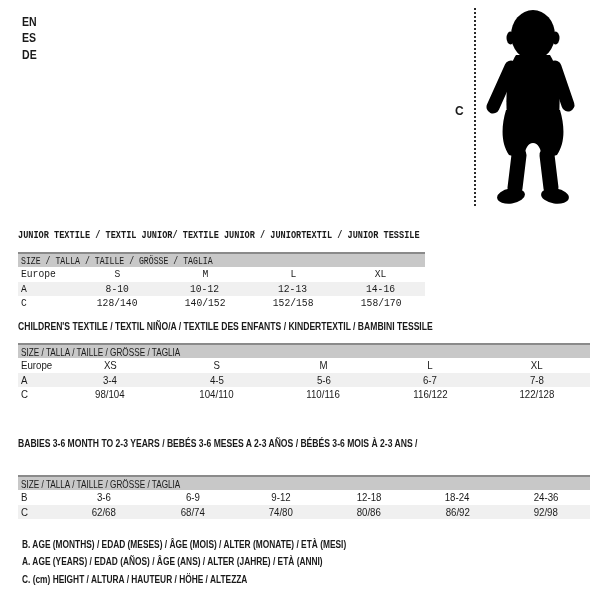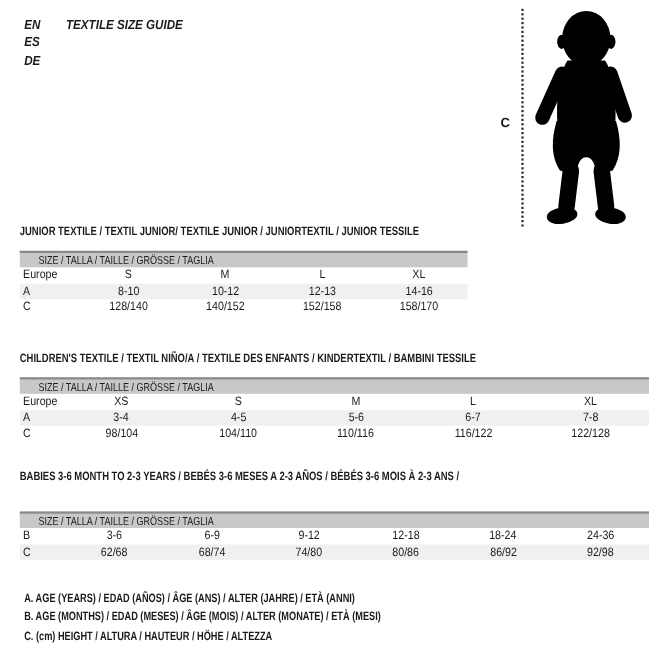--- a/index.html
+++ b/index.html
@@ -5,54 +5,53 @@
   html,body{margin:0;padding:0;background:#fff;}
   .canvas{
     position:relative;width:600px;height:600px;background:#ffffff;
     font-family:"Liberation Sans",sans-serif;color:#1a1a1a;overflow:hidden;
   }
   .nowrap{white-space:nowrap;}
   .cnd{display:inline-block;transform:scaleX(var(--sx,0.8));transform-origin:0 50%;white-space:nowrap;}
   .cnd.ctr{transform-origin:50% 50%;}
 
   
-  .lang-block{position:absolute;left:22px;top:14px;font-size:12px;font-weight:bold;line-height:16.4px;font-style:italic;}
+  .lang-block{position:absolute;left:22px;top:14px;font-size:12px;font-weight:bold;line-height:16.4px;}
   .lang-row{display:flex;}
   .lang-code{width:38px;}
 
   
   .measure-line{position:absolute;left:474px;top:8px;height:198px;width:0;border-left:2px dotted #2a2a2a;}
   .c-label{position:absolute;left:455px;top:104px;font-size:12px;font-weight:bold;}
   .baby-svg{position:absolute;left:478px;top:5px;width:110px;height:202px;}
 
   
   .tbl-sec{position:absolute;left:18px;}
   .tbl-title{position:absolute;left:0;top:0;font-size:11px;font-weight:bold;line-height:15px;}
   .tbl{position:absolute;left:0;}
   .tbl-bar{
     height:15px;background:#c8c8c8;border-top:2px solid #8a8a8a;
-    display:flex;align-items:center;padding-left:17px;font-size:10.5px;box-sizing:border-box;
+    display:flex;align-items:center;padding-left:3px;font-size:10.5px;box-sizing:border-box;
   }
-  .tbl-row{display:flex;height:14.5px;align-items:center;font-size:11px;justify-content:flex-end;}
+  .tbl-row{display:flex;height:14.5px;align-items:center;font-size:11px;}
   .tbl-row.alt{background:#f0f0f0;}
   .tbl-row .lab{width:var(--labw,55px);padding-left:3px;box-sizing:border-box;flex:none;}
   .tbl-row .cell{flex:1;text-align:center;}
 
   
   .legend{position:absolute;left:22px;top:536px;font-size:11px;font-weight:bold;line-height:17.3px;}
 </style>
 </head>
 <body>
 
 <div class="canvas">
 
   <div class="lang-block" id="langs">
       <div class="lang-row">
         <span class="lang-code"><span class="cnd" style="--sx:0.88">EN</span></span>
-        <span><span class="cnd" style="--sx:0.88">TEXTILE SIZE GUIDE</span></span>
       </div>
       <div class="lang-row">
         <span class="lang-code"><span class="cnd" style="--sx:0.88">ES</span></span>
       </div>
       <div class="lang-row">
         <span class="lang-code"><span class="cnd" style="--sx:0.88">DE</span></span>
       </div>
     </div>
 
   <div class="measure-line"></div>
@@ -66,21 +65,21 @@
       <line x1="33" y1="62" x2="15" y2="102" stroke="#000" stroke-width="13" stroke-linecap="round"></line>
       <line x1="77" y1="62" x2="90" y2="100" stroke="#000" stroke-width="13" stroke-linecap="round"></line>
       <path d="M28,105 C23,122 23,138 31,150 L46,154 C47,143 50,138 55,138 C60,138 63,143 64,154 L79,150 C87,138 87,122 82,105 Z"></path>
       <line x1="41" y1="150" x2="37" y2="183" stroke="#000" stroke-width="15" stroke-linecap="round"></line>
       <line x1="69" y1="150" x2="73" y2="183" stroke="#000" stroke-width="15" stroke-linecap="round"></line>
       <ellipse cx="33" cy="191" rx="14" ry="7.5" transform="rotate(-8 33 191)"></ellipse>
       <ellipse cx="77" cy="191" rx="14" ry="7.5" transform="rotate(8 77 191)"></ellipse>
     </g>
   </svg>
 
-  <section class="tbl-sec" style="top:204px;width:407px;height:88px;">
+  <section class="tbl-sec" style="top:228px;width:407px;height:88px;font-family:Liberation Mono, monospace;">
     <div class="tbl-title">
         <div class="nowrap"><span class="cnd" style="--sx: 0.78;">JUNIOR TEXTILE / TEXTIL JUNIOR/ TEXTILE JUNIOR / JUNIORTEXTIL / JUNIOR TESSILE</span></div>
       </div>
     <div class="tbl" style="top:24px;width:407px;--labw:55px;">
       <div class="tbl-bar">
           <span class="cnd" style="--sx:0.78">SIZE / TALLA / TAILLE / GRÖSSE / TAGLIA</span>
         </div>
       <div class="tbl-rows">
           <div class="tbl-row">
             <span class="lab"><span class="cnd" style="--sx: 0.88;">Europe</span></span>
@@ -137,21 +136,21 @@
             <span class="cell"><span class="cnd ctr" style="--sx: 0.88;">98/104</span></span>
             <span class="cell"><span class="cnd ctr" style="--sx: 0.88;">104/110</span></span>
             <span class="cell"><span class="cnd ctr" style="--sx: 0.88;">110/116</span></span>
             <span class="cell"><span class="cnd ctr" style="--sx: 0.88;">116/122</span></span>
             <span class="cell"><span class="cnd ctr" style="--sx: 0.88;">122/128</span></span>
           </div>
         </div>
     </div>
   </section>
 
-  <section class="tbl-sec" style="top:426px;width:572px;height:90px;">
+  <section class="tbl-sec" style="top:436px;width:572px;height:90px;">
     <div class="tbl-title">
         <div class="nowrap"><span class="cnd" style="--sx: 0.78;">BABIES 3-6 MONTH TO 2-3 YEARS / BEBÉS 3-6 MESES A 2-3 AÑOS / BÉBÉS 3-6 MOIS À 2-3 ANS /</span></div>
       </div>
     <div class="tbl" style="top:39px;width:572px;--labw:42px;">
       <div class="tbl-bar">
           <span class="cnd" style="--sx:0.78">SIZE / TALLA / TAILLE / GRÖSSE / TAGLIA</span>
         </div>
       <div class="tbl-rows">
           <div class="tbl-row">
             <span class="lab"><span class="cnd" style="--sx: 0.88;">B</span></span>
@@ -169,18 +168,18 @@
             <span class="cell"><span class="cnd ctr" style="--sx: 0.88;">74/80</span></span>
             <span class="cell"><span class="cnd ctr" style="--sx: 0.88;">80/86</span></span>
             <span class="cell"><span class="cnd ctr" style="--sx: 0.88;">86/92</span></span>
             <span class="cell"><span class="cnd ctr" style="--sx: 0.88;">92/98</span></span>
           </div>
         </div>
     </div>
   </section>
 
   <div class="legend" id="legend">
+      <div class="nowrap"><span class="cnd" style="--sx: 0.76;">B. AGE (MONTHS) / EDAD (MESES) / ÂGE (MOIS) / ALTER (MONATE) / ETÀ (MESI)</span></div>
       <div class="nowrap"><span class="cnd" style="--sx: 0.76;">A. AGE (YEARS) / EDAD (AÑOS) / ÂGE (ANS) / ALTER (JAHRE) / ETÀ (ANNI)</span></div>
-      <div class="nowrap"><span class="cnd" style="--sx: 0.76;">B. AGE (MONTHS) / EDAD (MESES) / ÂGE (MOIS) / ALTER (MONATE) / ETÀ (MESI)</span></div>
       <div class="nowrap"><span class="cnd" style="--sx: 0.76;">C. (cm) HEIGHT / ALTURA / HAUTEUR / HÖHE / ALTEZZA</span></div>
     </div>
 
 </div>
 
 </body></html>

